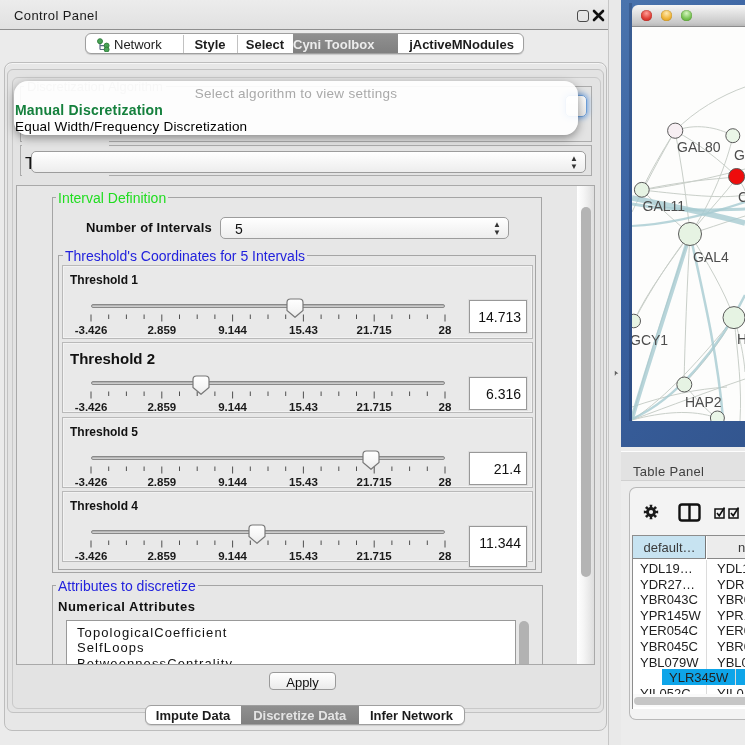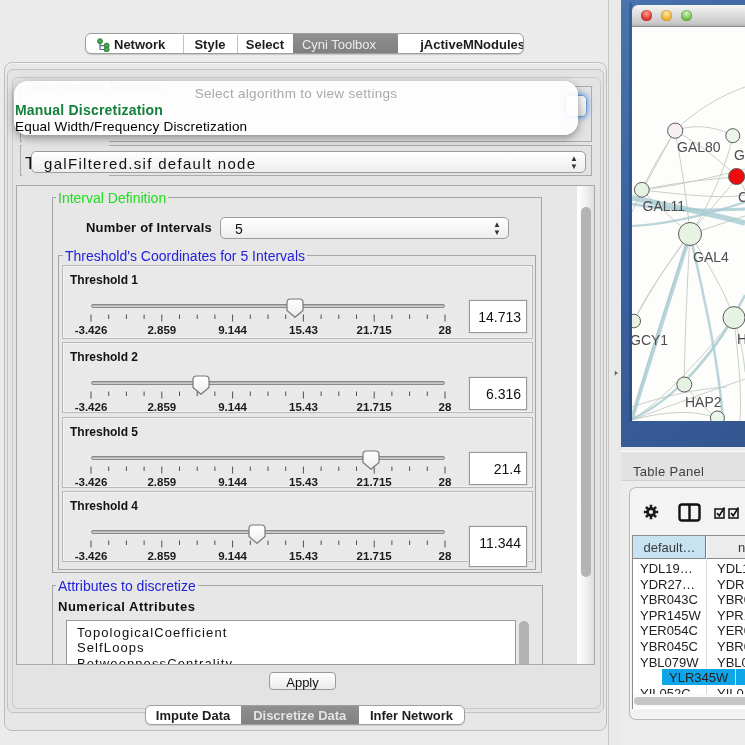--- a/index.html
+++ b/index.html
@@ -2,53 +2,59 @@
 <html><head><meta charset="utf-8">
 <style>
 * { margin:0; padding:0; box-sizing:border-box; }
 body { font-family:"Liberation Sans", sans-serif; width:745px; height:745px; overflow:hidden; background:#ececec; position:relative; }
 .abs { position:absolute; }
 </style></head>
 <body>
 
 <div class="abs" style="left:0;top:0;width:608px;height:745px;background:#ebebeb">
 
+  <div class="abs" style="left:0;top:0;width:608px;height:30px;background:linear-gradient(#ececec,#e1e1e1);border-bottom:1px solid #8e8e8e">
+    <div class="abs" style="left:14px;top:8px;font-size:13px;letter-spacing:0.4px;color:#1a1a1a">Control Panel</div>
+    <div class="abs" style="left:577px;top:10px;width:12px;height:12px;border:1.6px solid #4a4a4a;border-radius:3px"></div>
+    <svg class="abs" style="left:592px;top:9px;width:13px;height:13px" viewBox="0 0 13 13">
+      <path d="M2,2 L11,11 M11,2 L2,11" stroke="#111" stroke-width="2.6" stroke-linecap="round"></path>
+    </svg>
+  </div>
 
   <div class="abs" style="left:4px;top:62px;width:603px;height:669px;background:#e7e7e7;border:1px solid #bdbdbd;border-radius:8px;box-shadow:inset 0 1px 0 #f5f5f5"></div>
 
   <div class="abs" style="left:7px;top:69px;width:597px;height:644px;background:#e3e3e3;border:1px solid #c2c2c2;border-radius:6px"></div>
   <div class="abs" style="left:11.5px;top:76.5px;width:589px;height:632px;border:1px solid #c9c9c9;border-radius:6px"></div>
 
   <div class="abs" style="left:85px;top:33px;width:439px;height:21px;background:#fff;border:1px solid #9f9f9f;border-radius:6px;box-shadow:0 1px 1px rgba(0,0,0,0.15);overflow:hidden">
     <svg class="abs" style="left:11px;top:3.5px;width:14px;height:14px" viewBox="0 0 14 14">
       <path d="M 3,4 L 3,11.5 M 3,7.6 L 8,7.6 M 3,11.5 L 8,11.5" stroke="#5a6b85" stroke-width="1.2" fill="none"></path>
       <circle cx="3" cy="3.2" r="2.5" fill="#4aa457" stroke="#2c7a3a" stroke-width="0.9"></circle>
       <circle cx="9.6" cy="7.6" r="2.5" fill="#4aa457" stroke="#2c7a3a" stroke-width="0.9"></circle>
       <circle cx="9.6" cy="11.5" r="2.5" fill="#4aa457" stroke="#2c7a3a" stroke-width="0.9"></circle>
     </svg>
-    <div class="abs" style="left:28px;top:2.5px;font-size:13px;font-weight:bold;color:#1c1c1c">Network</div>
+    <div class="abs" style="left:28px;top:2.5px;font-size:13px;font-weight:normal;color:#1c1c1c">Network</div>
     <div class="abs" style="left:97px;top:1px;width:1px;height:18px;background:#c2c2c2"></div>
     <div class="abs" style="left:97px;top:2.5px;width:54px;text-align:center;font-size:13px;font-weight:bold;color:#1c1c1c">Style</div>
     <div class="abs" style="left:151px;top:1px;width:1px;height:18px;background:#c2c2c2"></div>
     <div class="abs" style="left:151px;top:2.5px;width:56px;text-align:center;font-size:13px;font-weight:bold;color:#1c1c1c">Select</div>
     <div class="abs" style="left:207px;top:0;width:105px;height:20px;background:linear-gradient(#909090,#7f7f7f)">
-      <div class="abs" style="left:0;top:2.5px;width:92px;text-align:center;font-size:13px;font-weight:normal;color:#ececec">Cyni Toolbox</div>
+      <div class="abs" style="left:0;top:2.5px;width:92px;text-align:left;font-size:13px;font-weight:bold;color:#ececec">Cyni Toolbox</div>
     </div>
-    <div class="abs" style="left:312px;top:2.5px;width:127px;text-align:right;font-size:13px;font-weight:bold;color:#1c1c1c">jActiveMNodules</div>
+    <div class="abs" style="left:312px;top:2.5px;width:127px;text-align:center;font-size:13px;font-weight:bold;color:#1c1c1c">jActiveMNodules</div>
   </div>
 
   <div class="abs" style="left:20px;top:86px;width:572px;height:56px;border:1px solid #ababab"></div>
   <div class="abs" style="left:24px;top:79px;background:#e3e3e3;padding:0 3px;font-size:13px;color:#a6a6a6">Discretization Algorithm</div>
 
   <div class="abs" style="left:565px;top:95px;width:22px;height:22px;background:linear-gradient(#fdfdfd,#e9e9e9);border:1.5px solid #6d9ed8;border-radius:5px;box-shadow:0 0 5px 1.5px #7fabe2"></div>
 
   <div class="abs" style="left:20px;top:145px;width:572px;height:31px;border:1px solid #ababab"></div>
   <div class="abs" style="left:22px;top:138px;background:#e3e3e3;padding:16px 3px;font-size:17px;color:#111">Table Data</div>
   <div class="abs" style="left:31px;top:151px;width:555px;height:22px;background:linear-gradient(#ffffff,#ededed);border:1px solid #9c9c9c;border-radius:5px">
-    <div class="abs" style="left:12px;top:3px;font-size:15px;letter-spacing:1.3px;color:#111">galFiltered.sif default node</div>
     <div class="abs" style="right:7px;top:3px;font-size:8px;color:#333;line-height:8px">▲<br>▼</div>
   </div>
 
   <div class="abs" style="left:16px;top:185px;width:579px;height:480px;border:1px solid #a9a9a9;background:#e7e7e7"></div>
 
   <div class="abs" style="left:577px;top:186px;width:17px;height:478px;background:linear-gradient(to right,#ffffff,#f5f5f5 40%,#dedede)"></div>
   <div class="abs" style="left:580.5px;top:207px;width:10px;height:370px;background:#b4b4b4;border-radius:5px"></div>
 
   <div class="abs" style="left:52px;top:197px;width:490px;height:376px;border:1px solid #a5a5a5"></div>
   <div class="abs" style="left:56px;top:190px;background:#e7e7e7;padding:0 2px;font-size:14px;color:#21dd21">Interval Definition</div>
@@ -102,21 +108,21 @@
       <defs>
         <linearGradient id="tg265" x1="0" y1="0" x2="0" y2="1">
           <stop offset="0" stop-color="#ffffff"></stop>
           <stop offset="0.55" stop-color="#f6f6f6"></stop>
           <stop offset="1" stop-color="#eaeaea"></stop>
         </linearGradient>
       </defs>
       <path d="M -8,-5.5 Q -8,-9 -4.5,-9 L 4.5,-9 Q 8,-9 8,-5.5 L 8,2.5 L 0,9.3 L -8,2.5 Z" fill="url(#tg265)" stroke="#787878" stroke-width="1.2"></path>
     </svg>
 <div class="abs" style="left:62px;top:342px;width:471px;height:71px;border:1px solid #b9b9b9;box-shadow:inset 0 0 0 1px #f2f2f2;background:#e9e9e9">
-<div class="abs" style="left:7px;top:7px;font-size:12px;font-weight:bold;color:#111">Threshold 2</div>
+<div class="abs" style="left:7px;top:7px;font-size:15px;font-weight:bold;color:#111">Threshold 2</div>
 </div>
 <div class="abs" style="left:91.0px;top:381px;width:354.0px;height:4px;background:linear-gradient(#989898,#d6d6d6 55%,#c0c0c0);border:1px solid #898989;border-radius:3px"></div>
 <div class="abs" style="left:469px;top:377px;width:58px;height:33px;background:#fff;border:1px solid #989898;box-shadow:0 0 0 1px #dedede">
 <div class="abs" style="right:5px;top:8px;font-size:14px;color:#111">6.316</div>
 </div>
 <svg class="abs" style="left:0;top:391px;width:540px;height:24px" viewBox="0 0 540 24">
       <line x1="91.0" y1="0.5" x2="91.0" y2="7.5" stroke="#505050" stroke-width="1"></line>
       <line x1="108.7" y1="0.5" x2="108.7" y2="5.0" stroke="#505050" stroke-width="1"></line>
       <line x1="126.4" y1="0.5" x2="126.4" y2="5.0" stroke="#505050" stroke-width="1"></line>
       <line x1="144.1" y1="0.5" x2="144.1" y2="5.0" stroke="#505050" stroke-width="1"></line>

